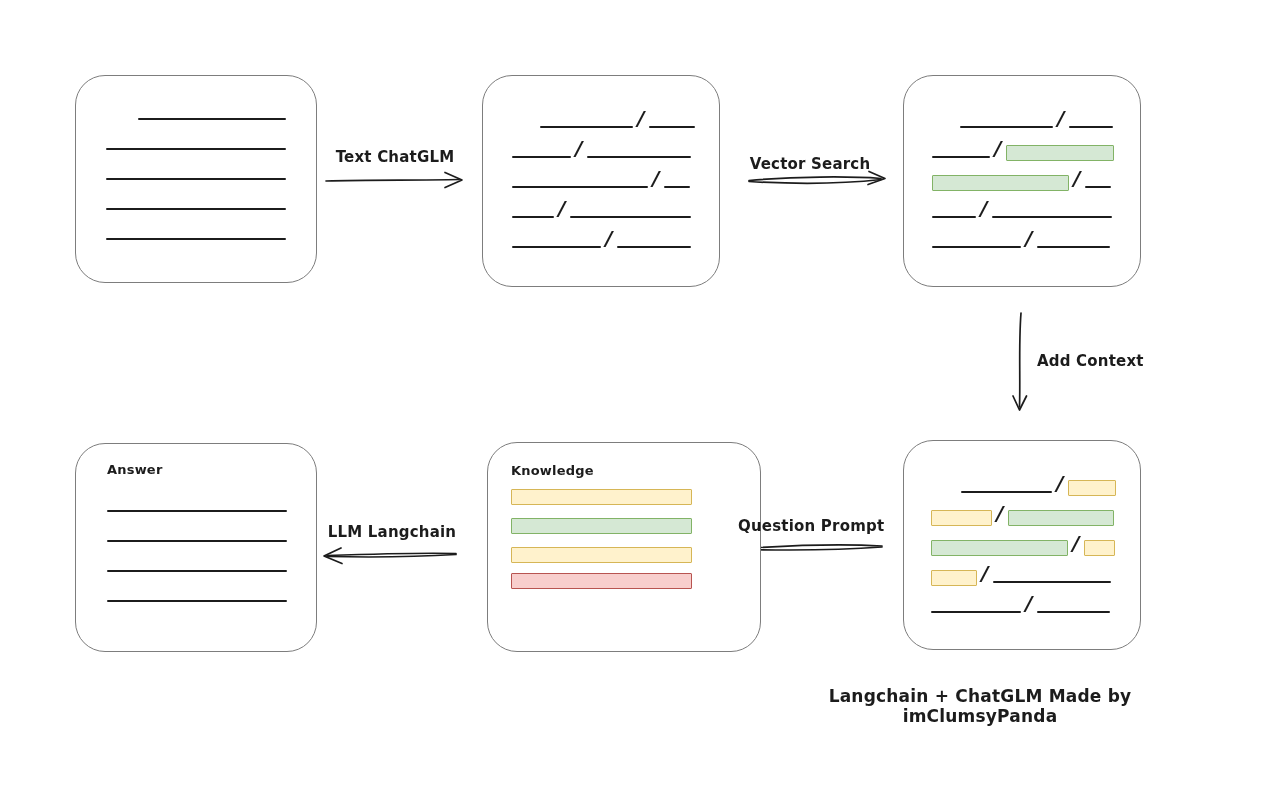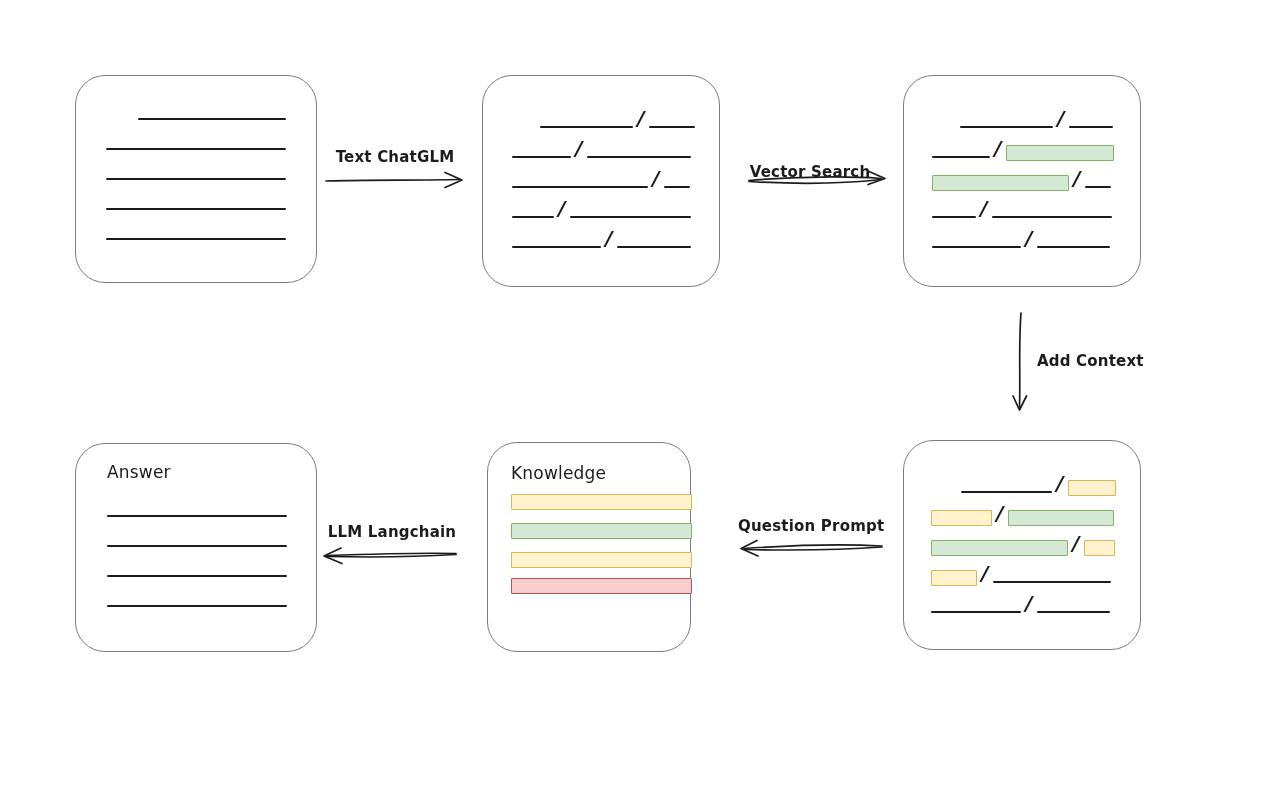--- a/index.html
+++ b/index.html
@@ -16,46 +16,46 @@
   .canvas{position:relative; width:1262px; height:792px; background:var(--bg); overflow:hidden;}
 
   .arrows{position:absolute; left:0; top:0; width:1262px; height:792px; pointer-events:none;}
   .arrows path{fill:none; stroke:var(--ink); stroke-width:1.7; stroke-linecap:round; stroke-linejoin:round;}
 
   .box{position:absolute; border:1.4px solid var(--box-border); border-radius:30px; background:#fff;}
   .box-doc    {left:75px;  top:75px;  width:242px; height:208px; padding:14px 0 0 30px;}
   .box-chunks {left:482px; top:75px;  width:238px; height:212px; padding:22px 0 0 29px;}
   .box-search {left:903px; top:75px;  width:238px; height:212px; padding:22px 0 0 28px;}
   .box-context{left:903px; top:440px; width:238px; height:210px; padding:22px 0 0 27px;}
-  .box-prompt {left:487px; top:442px; width:204px; height:210px; padding:20px 0 0 23px;}
+  .box-prompt {left:487px; top:442px; width:274px; height:210px; padding:20px 0 0 23px;}
   .box-answer {left:75px;  top:443px; width:242px; height:209px; padding:18px 0 0 31px;}
 
   .seg-row{display:flex; align-items:flex-end; height:30px;}
   .seg{flex:none;}
   .seg-line{height:2px; background:var(--ink); border-radius:1px;}
   .seg-indent{height:0;}
   .seg-green,.seg-yellow{height:16px; margin-bottom:-3px; border-radius:1px;}
   .seg-green {background:var(--green-fill);  border:1.4px solid var(--green-border);}
   .seg-yellow{background:var(--yellow-fill); border:1.4px solid var(--yellow-border);}
   .seg-slash{flex:none; width:16px; text-align:center; font-style:italic; font-size:20px; line-height:20px; color:var(--ink); font-weight:600;}
 
-  .box-label{font-size:17px; font-weight:400; letter-spacing:.2px;}
+  .box-label{font-size:13px; font-weight:700; letter-spacing:.2px;}
   .bars{display:flex; flex-direction:column;}
   .bars-knowledge{margin-top:11px; gap:13px;}
   .bars-question{margin-top:10px;}
   .bar{width:181px; height:16px; border-radius:1px;}
   .bar-yellow{background:var(--yellow-fill); border:1.4px solid var(--yellow-border);}
   .bar-green {background:var(--green-fill);  border:1.4px solid var(--green-border);}
   .bar-red   {background:var(--red-fill);    border:1.4px solid var(--red-border);}
   .lbl-question{margin-top:13px;}
   .box-answer .rows{margin-top:5px;}
 
   .arrow-label{position:absolute; font-size:15px; font-weight:600; white-space:nowrap; letter-spacing:.2px;}
   .lbl-splitter {left:330px; top:148px; width:130px; text-align:center;}
-  .lbl-vector   {left:745px; top:163px; width:130px; text-align:center;}
+  .lbl-vector   {left:745px; top:155px; width:130px; text-align:center;}
   .lbl-addctx   {left:1037px;top:352px; width:120px; text-align:left;}
   .lbl-genprompt{left:738px; top:517px; width:144px; text-align:center;}
   .lbl-llm      {left:327px; top:523px; width:130px; text-align:center;}
 
   .caption{position:absolute; left:760px; top:686px; width:440px; text-align:center; font-size:17px; font-weight:600; letter-spacing:.2px;}
 </style>
 </head>
 <body>
 
 <div class="canvas">
@@ -229,14 +229,15 @@
         </div>
       </div>
   </div>
 
   <div class="arrow-label lbl-splitter">Text ChatGLM</div>
   <div class="arrow-label lbl-vector">Vector Search</div>
   <div class="arrow-label lbl-addctx">Add Context</div>
   <div class="arrow-label lbl-genprompt">Question Prompt</div>
   <div class="arrow-label lbl-llm">LLM Langchain</div>
 
+  <div class="caption">Langchain + ChatGLM Made by imClumsyPanda</div>
 
 </div>
 
 </body></html>

